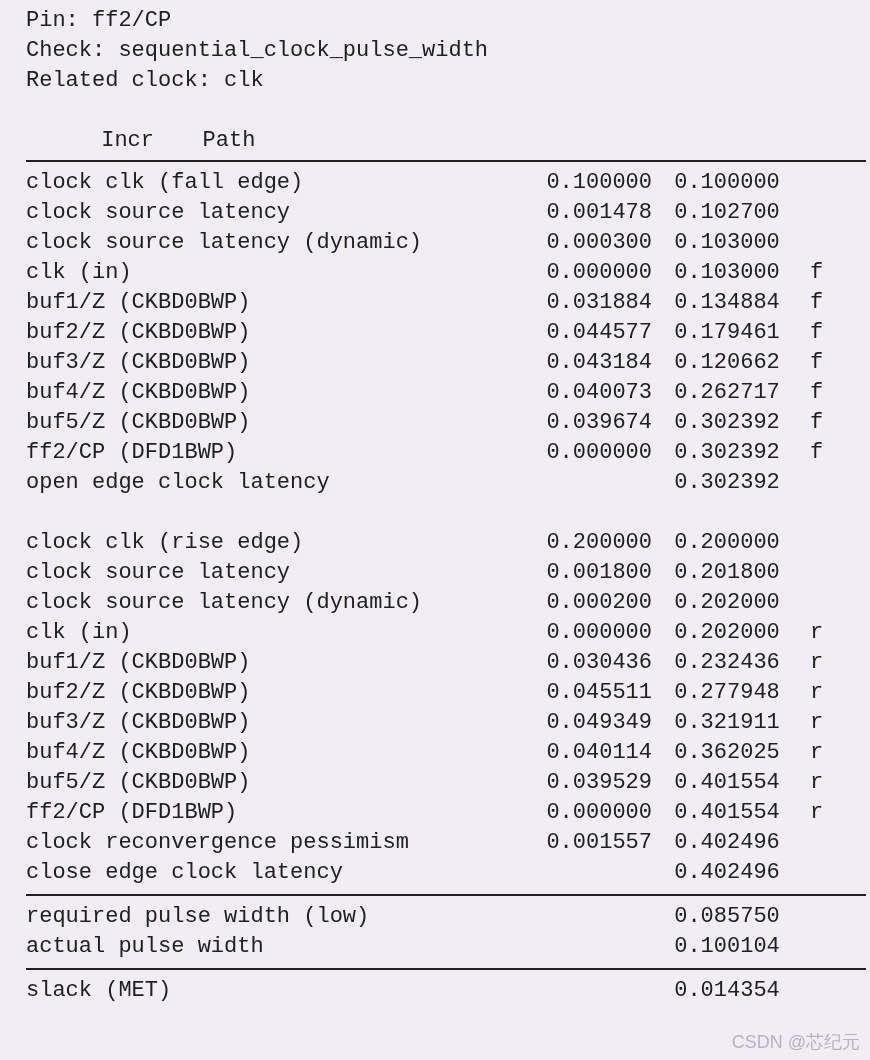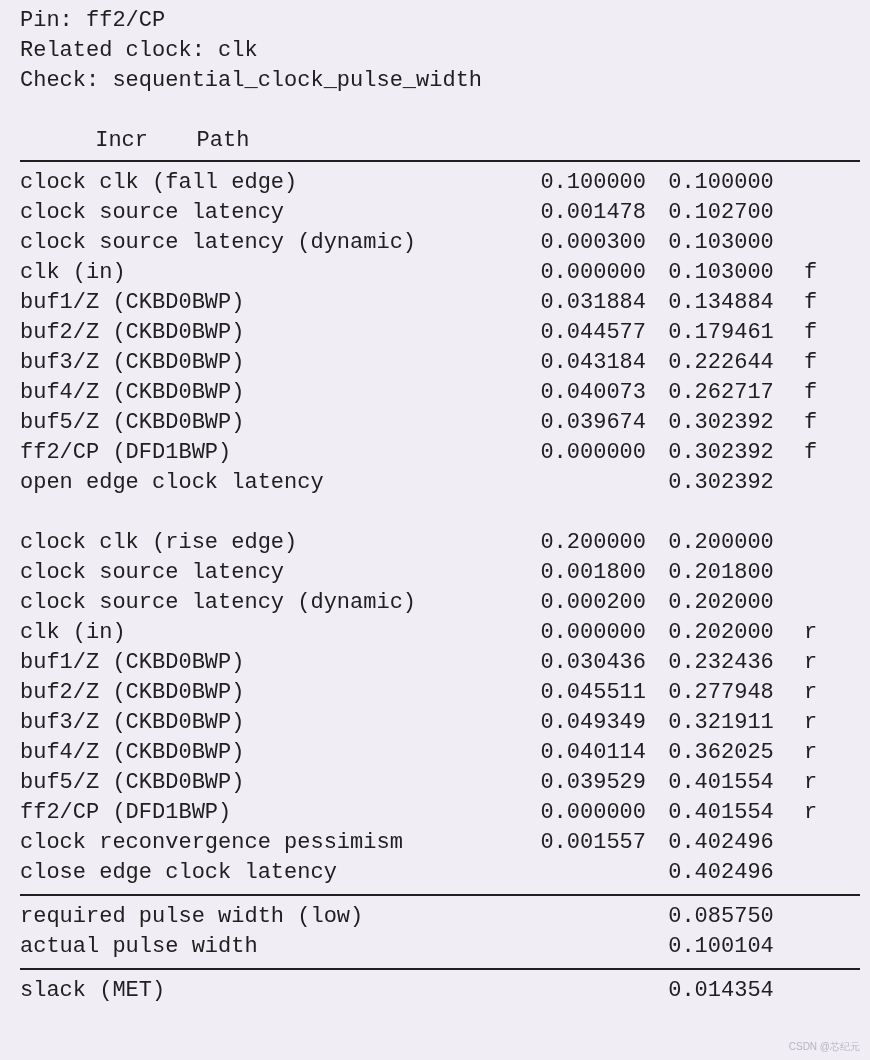--- a/index.html
+++ b/index.html
@@ -8,21 +8,21 @@
     width: 870px;
     height: 1060px;
     background: #f0edf5;
     font-family: "Courier New", "NSimSun", "SimSun", monospace;
     font-size: 22px;
     color: #202020;
     overflow: hidden;
     box-sizing: border-box;
   }
   .page {
-    padding: 6px 10px 0 20px;
+    padding: 6px 10px 0 26px;
     line-height: 30px;
     font-family: Liberation Mono, monospace;
   }
   .hdr-line { white-space: pre; }
   .table {
     margin-top: 30px;
   }
   .row {
     display: flex;
     height: 30px;
@@ -42,33 +42,33 @@
     border: none;
     border-top: 2px solid #202020;
     margin: 6px 0 6px 0;
     width: 840px;
   }
   .gap { height: 30px; }
   .watermark {
     position: absolute;
     right: 10px;
     bottom: 6px;
-    font-size: 10px;
+    font-size: 18px;
     color: #b9b3c1;
     font-family: sans-serif;
   }
 </style>
 </head>
 <body>
 
 <div class="page">
 
   <div class="hdr-line">Pin: ff2/CP</div>
+  <div class="hdr-line">Check: sequential_clock_pulse_width</div>
   <div class="hdr-line">Related clock: clk</div>
-  <div class="hdr-line">Check: sequential_clock_pulse_width</div>
 
   <div class="table">
 
     <div class="row">
       <span class="col-incr">Incr</span>
       <span class="col-path">Path</span>
       <span class="col-edge"></span>
     </div>
 
     <hr class="hr">
@@ -106,21 +106,21 @@
         </div>
         <div class="row">
           <span class="col-point">buf2/Z (CKBD0BWP)</span>
           <span class="col-incr">0.044577</span>
           <span class="col-path">0.179461</span>
           <span class="col-edge">f</span>
         </div>
         <div class="row">
           <span class="col-point">buf3/Z (CKBD0BWP)</span>
           <span class="col-incr">0.043184</span>
-          <span class="col-path">0.222644</span>
+          <span class="col-path">0.120662</span>
           <span class="col-edge">f</span>
         </div>
         <div class="row">
           <span class="col-point">buf4/Z (CKBD0BWP)</span>
           <span class="col-incr">0.040073</span>
           <span class="col-path">0.262717</span>
           <span class="col-edge">f</span>
         </div>
         <div class="row">
           <span class="col-point">buf5/Z (CKBD0BWP)</span>

